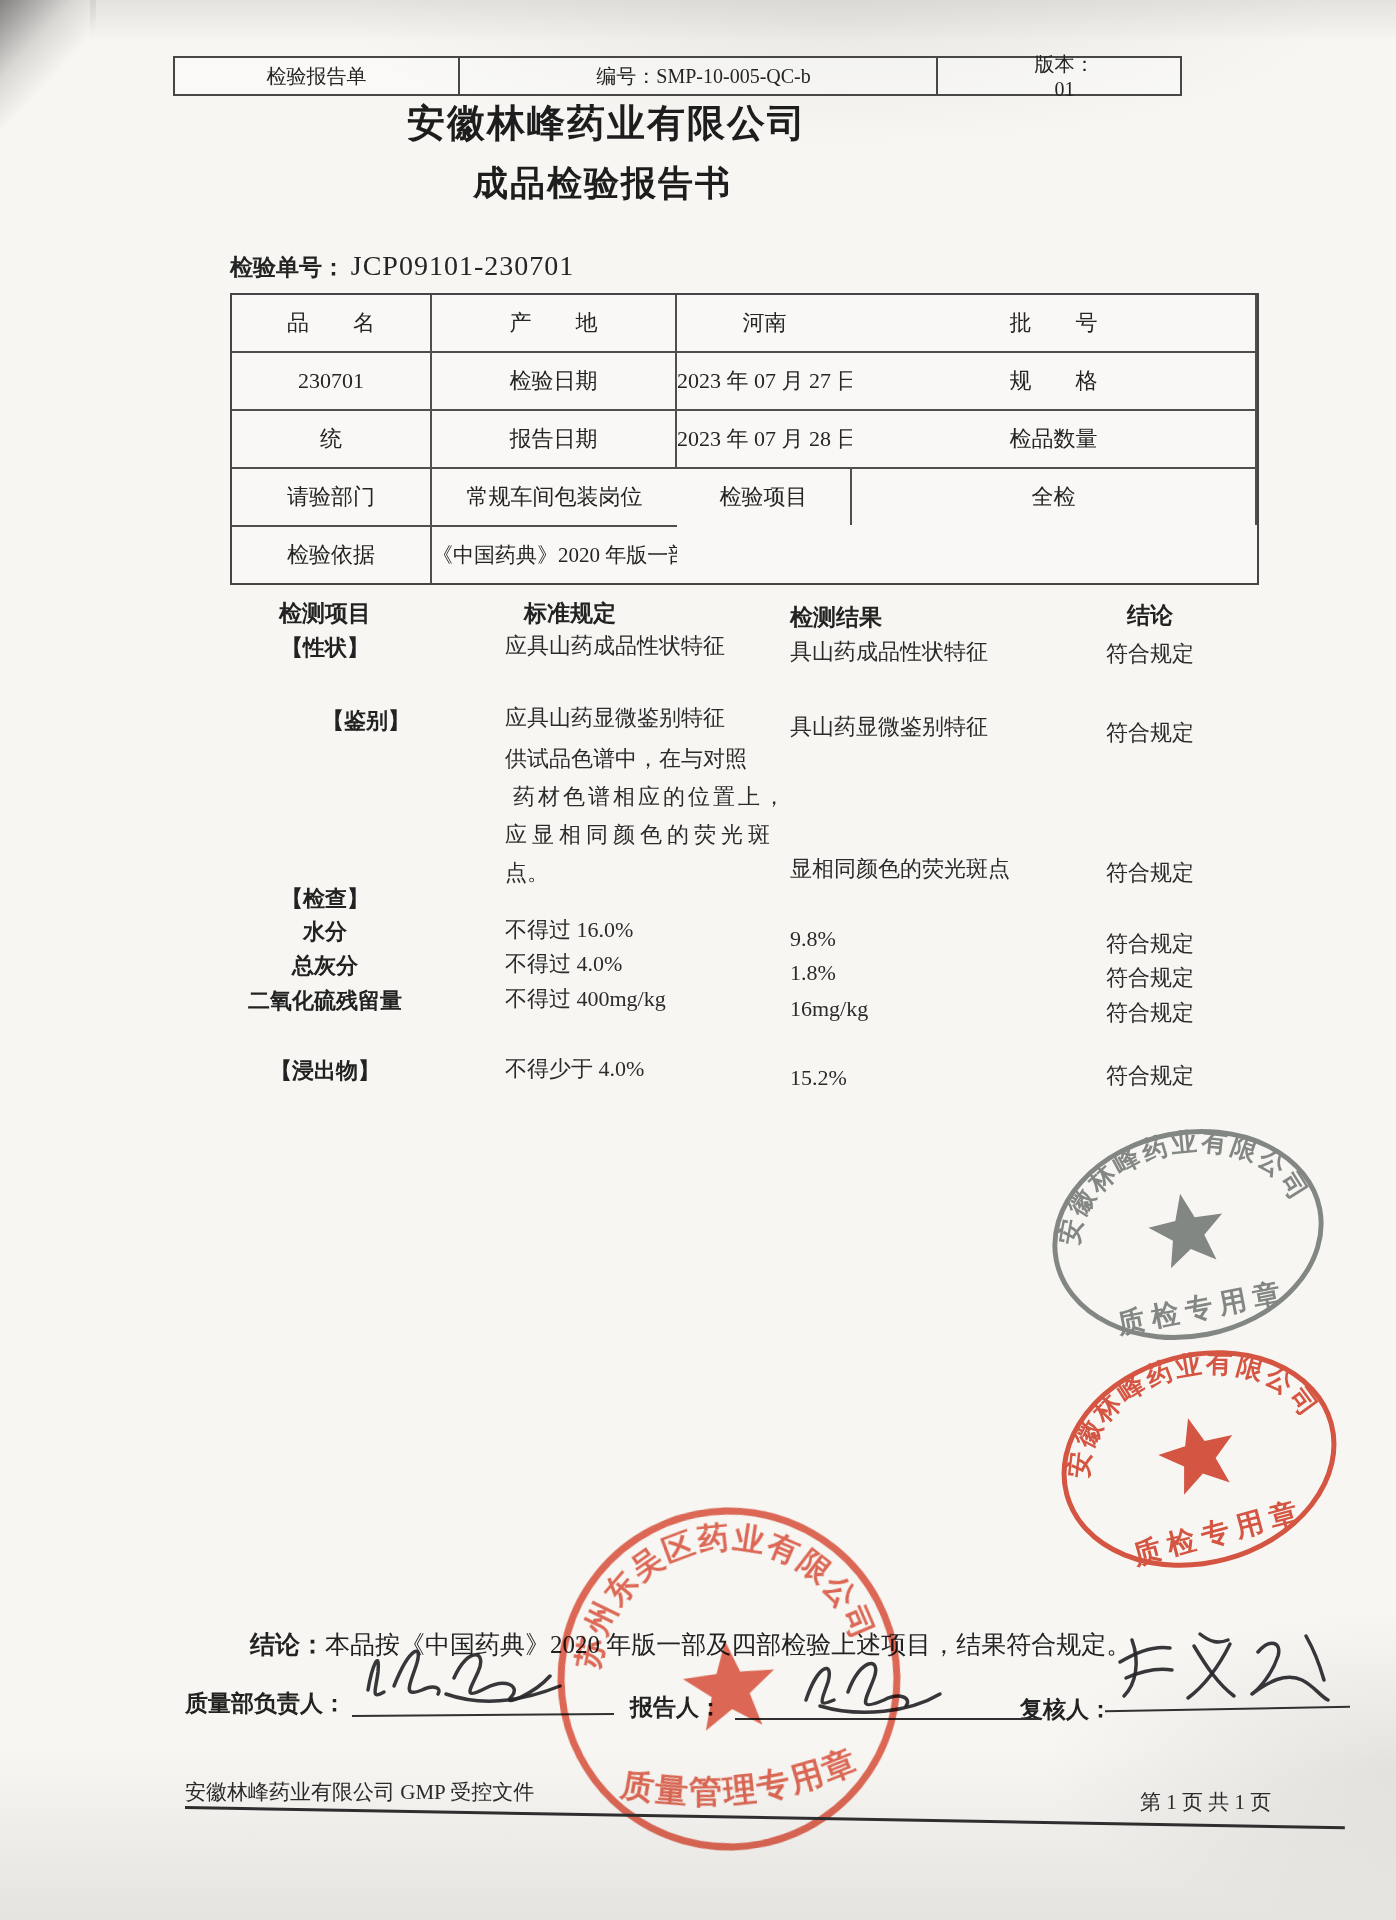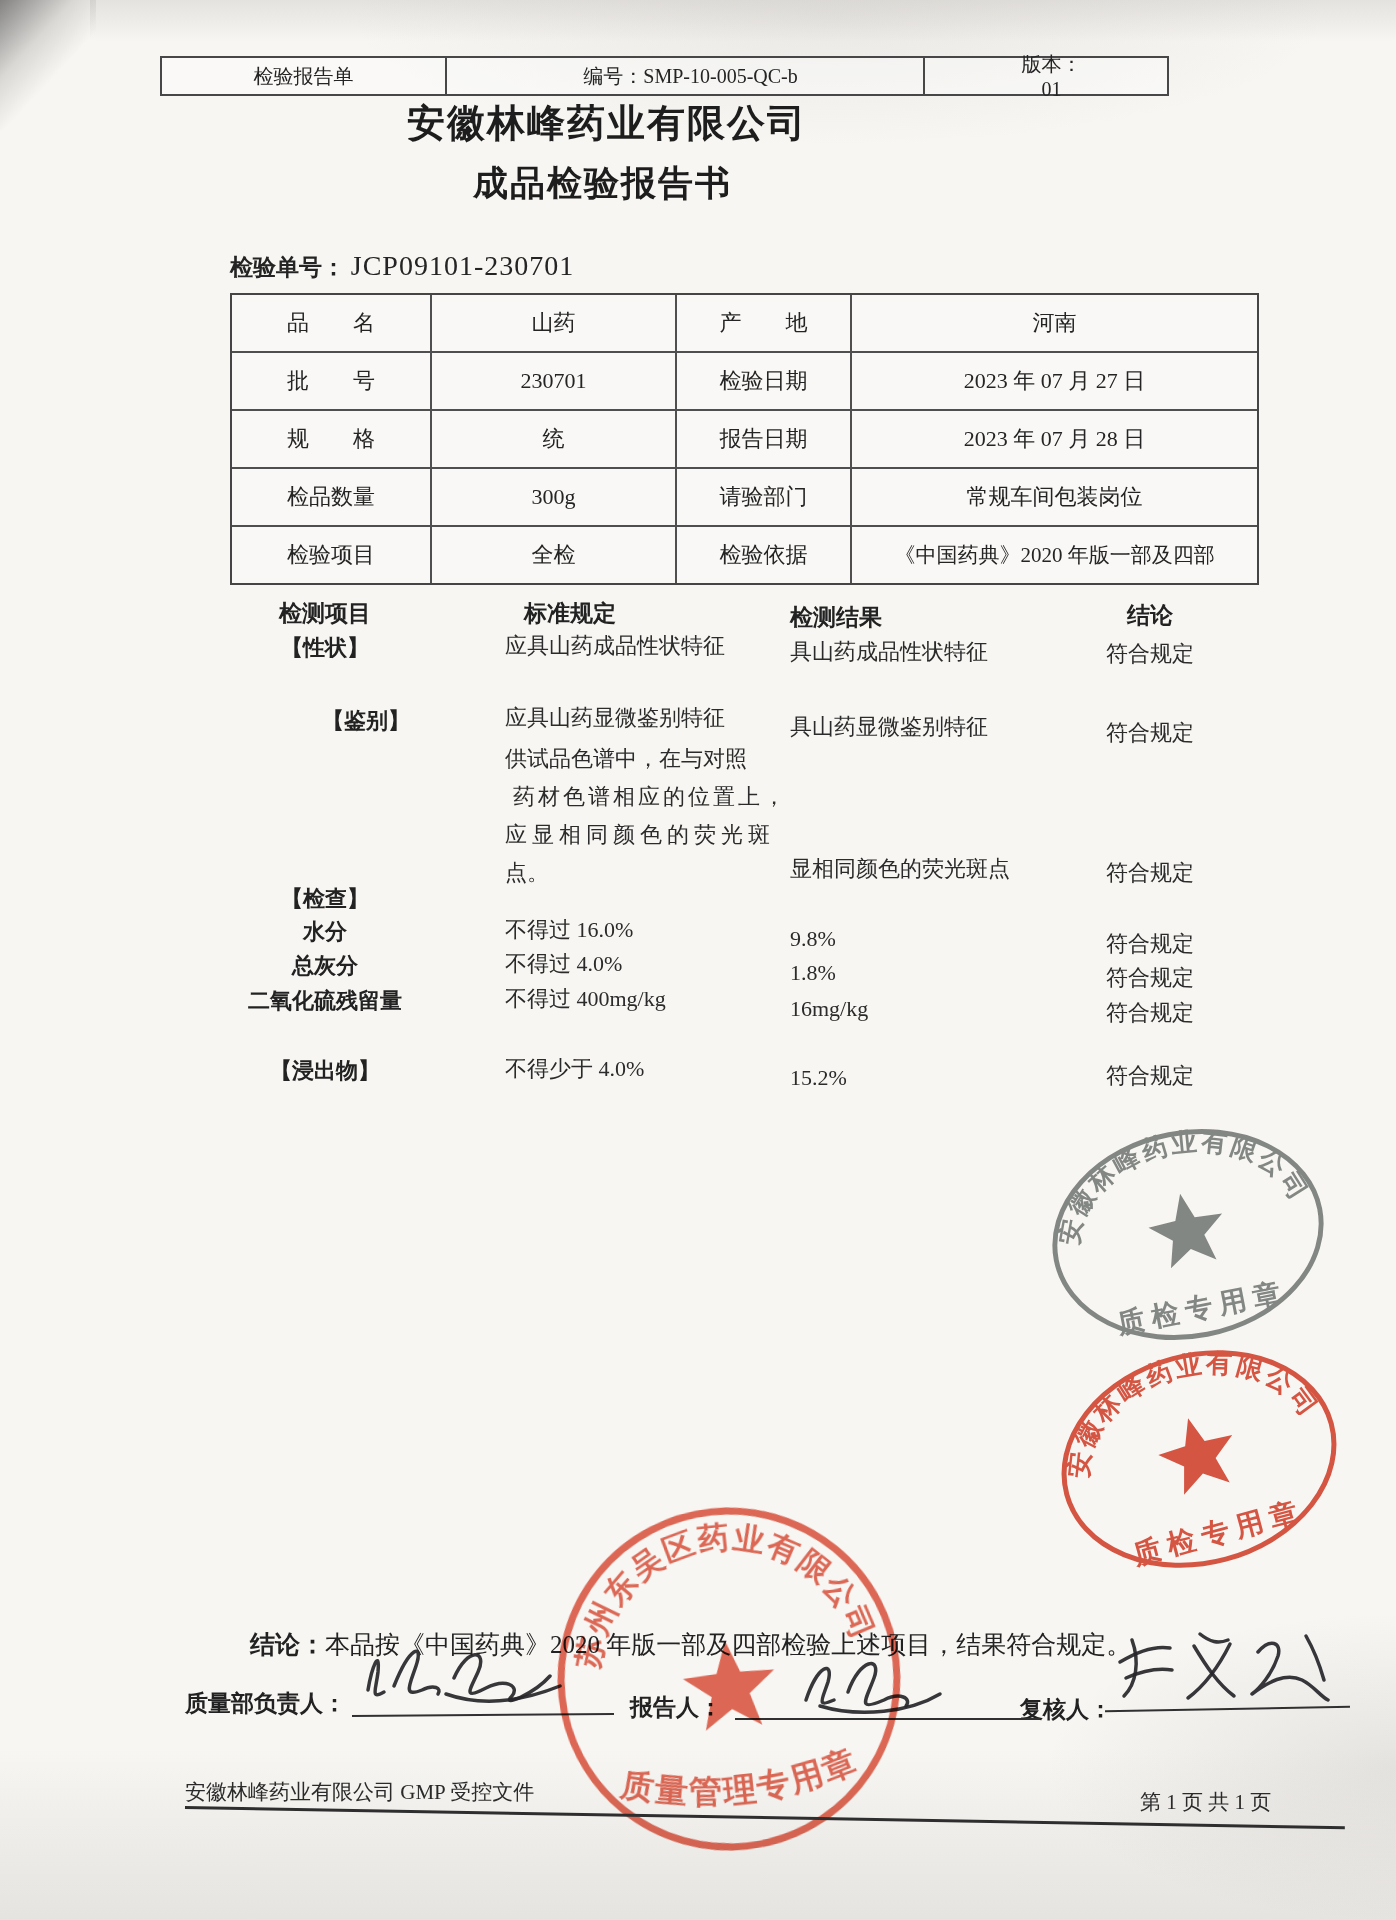--- a/index.html
+++ b/index.html
@@ -13,21 +13,21 @@
     font-family:"Liberation Serif","DejaVu Serif",serif;
     color:#242424;
   }
   .abs{position:absolute;}
   .hei{font-family:"Liberation Sans","DejaVu Sans",sans-serif;font-weight:bold;}
   .corner-crease{position:absolute;left:0;top:0;width:96px;height:130px;
     background:linear-gradient(133deg, rgba(35,35,35,.55), rgba(110,108,105,.22) 34%, transparent 58%);}
   .top-shade{position:absolute;top:0;left:90px;right:0;height:42px;
     background:linear-gradient(180deg, rgba(140,136,130,.18), transparent);}
   
-  .header-table{left:160px;top:56px;width:1005px;height:36px;display:flex;
+  .header-table{left:173px;top:56px;width:1005px;height:36px;display:flex;
     border:2px solid #474747;background:rgba(255,255,255,.35);gap:11px;}
   .header-cell{display:flex;align-items:center;justify-content:center;font-size:20px;
     border-right:2px solid #474747;height:100%;box-sizing:border-box;white-space:nowrap;}
   .header-cell:last-child{border-right:none;}
   .hc1{width:29%;} .hc2{width:47.5%;} .hc3{width:23.5%;flex-direction:column;}
   .title{left:0;top:98px;width:1214px;text-align:center;font-size:38px;font-weight:bold;letter-spacing:2px;color:#1d1d1d;}
   .subtitle{left:0;top:160px;width:1205px;text-align:center;font-size:35px;font-weight:bold;letter-spacing:2px;color:#1d1d1d;}
   .order-line{left:230px;top:250px;font-size:23px;white-space:nowrap;}
   .order-line .lbl{font-weight:bold;}
   .order-line .val{font-size:28px;letter-spacing:1px;}
@@ -92,36 +92,34 @@
   <div class="abs title">安徽林峰药业有限公司</div>
   <div class="abs subtitle">成品检验报告书</div>
 
   <div class="abs order-line">
     <span class="lbl hei">检验单号：</span>
     <span class="val">JCP09101-230701</span>
   </div>
 
   <div class="abs info-table">
     <div class="cell">品　　名</div>
-    <div class="cell">山药</div>
     <div class="cell">产　　地</div>
     <div class="cell last-col">河南</div>
 
     <div class="cell">批　　号</div>
     <div class="cell">230701</div>
     <div class="cell">检验日期</div>
     <div class="cell last-col">2023 年 07 月 27 日</div>
 
     <div class="cell">规　　格</div>
     <div class="cell">统</div>
     <div class="cell">报告日期</div>
     <div class="cell last-col">2023 年 07 月 28 日</div>
 
     <div class="cell">检品数量</div>
-    <div class="cell">300g</div>
     <div class="cell">请验部门</div>
     <div class="cell last-col">常规车间包装岗位</div>
 
     <div class="cell last-row">检验项目</div>
     <div class="cell last-row">全检</div>
     <div class="cell last-row">检验依据</div>
     <div class="cell last-col last-row vsmall">《中国药典》2020 年版一部及四部</div>
   </div>
 
   <div class="abs res b res-header col-item" style="top:598px;">检测项目</div>

